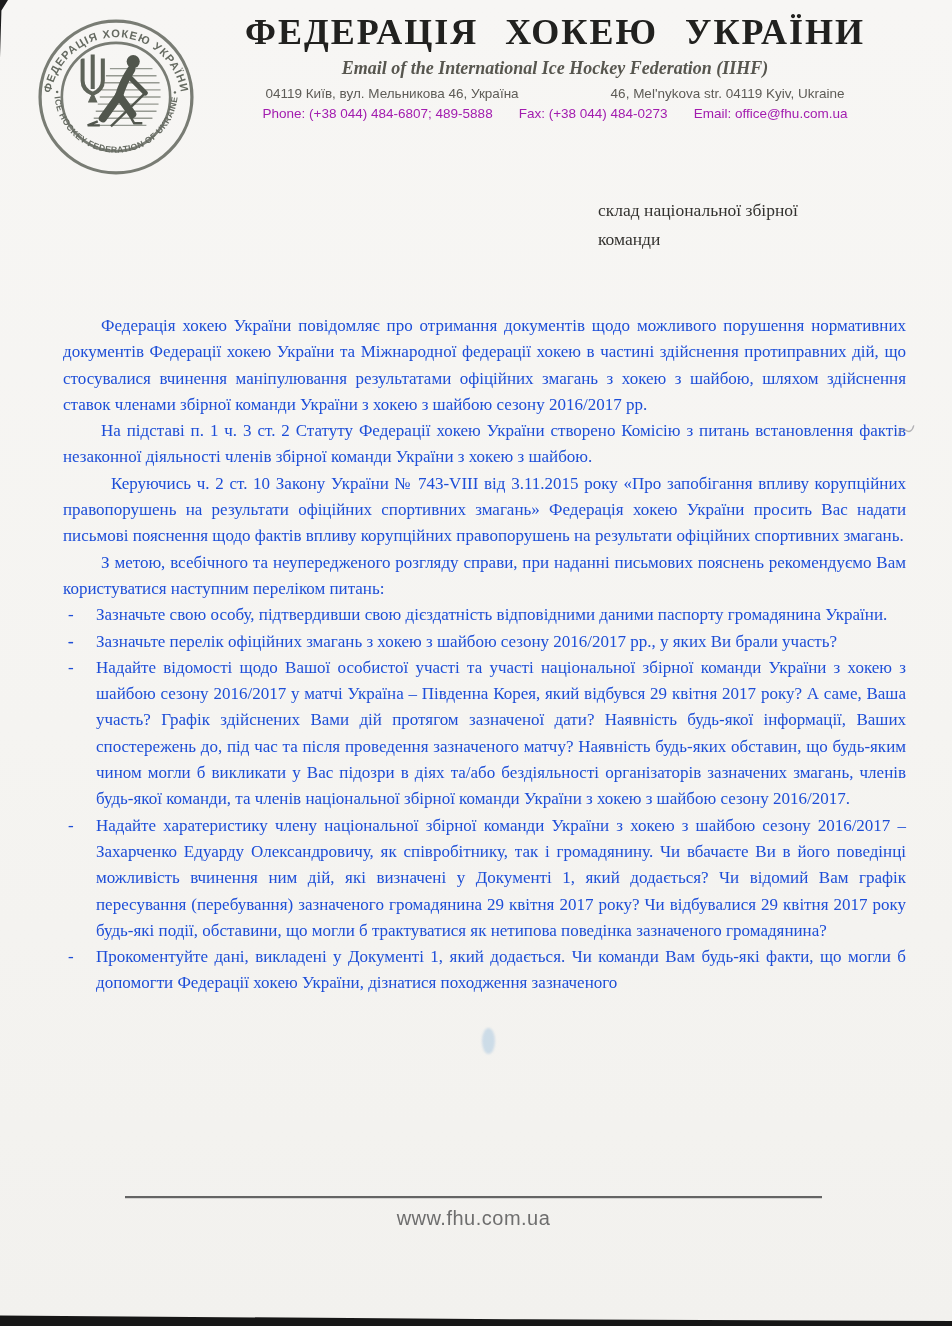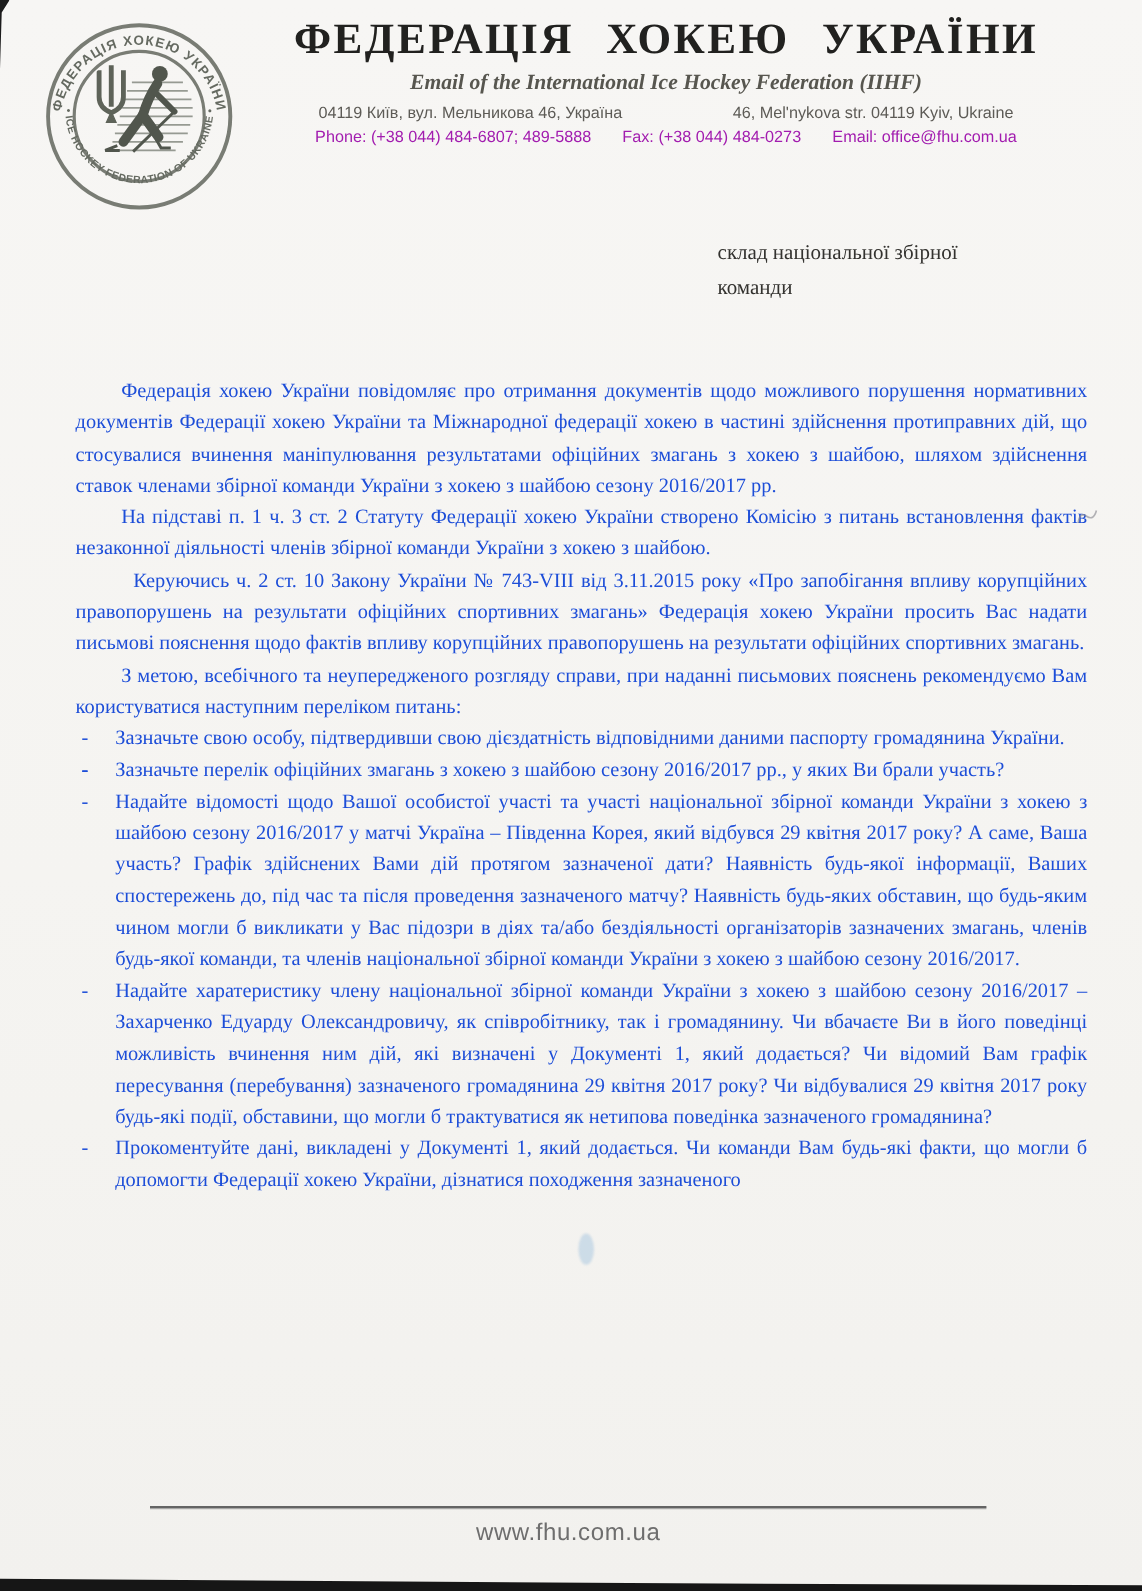--- a/index.html
+++ b/index.html
@@ -31,21 +31,21 @@
     text-align:justify;color:#1d4ed8;margin-top:23px;}
   .letter-body p{margin:0;text-indent:38px;}
   .letter-body p.indent-lg{text-indent:48px;}
   .bullet{position:relative;padding-left:33px;margin:0;}
   .bullet .marker{position:absolute;left:5px;top:0;}
   
   .pencil-mark{position:absolute;left:896px;top:422px;opacity:.65;transform:rotate(-12deg);}
   .blue-smudge{position:absolute;left:482px;top:1028px;width:13px;height:26px;border-radius:50%;
     background:rgba(70,140,205,.22);filter:blur(1px);}
   
-  .footer{position:absolute;left:125px;top:1255px;width:697px;text-align:center;}
+  .footer{position:absolute;left:125px;top:1196px;width:697px;text-align:center;}
   .footer-rule{height:2px;background:#4c4c4c;opacity:.85;box-shadow:0 1px 0 rgba(0,0,0,.15);}
   .footer-url{margin-top:9px;font-family:"Liberation Sans",sans-serif;font-size:20px;color:#6e6e6e;letter-spacing:.5px;}
 </style>
 </head>
 <body>
 
 <div class="edge-topleft"></div>
 <div class="edge-bottom"></div>
 
 <div class="seal">

